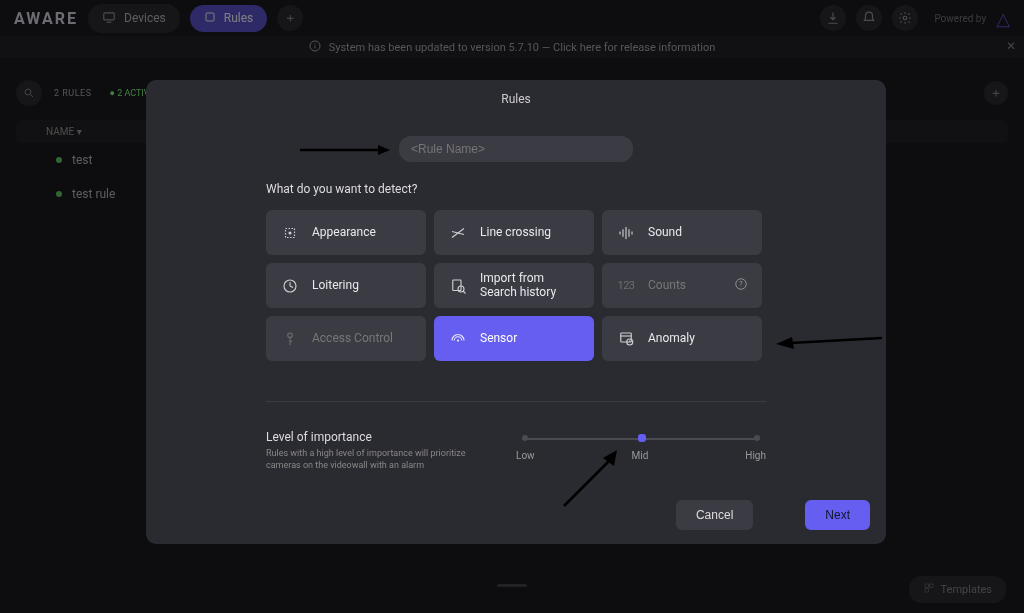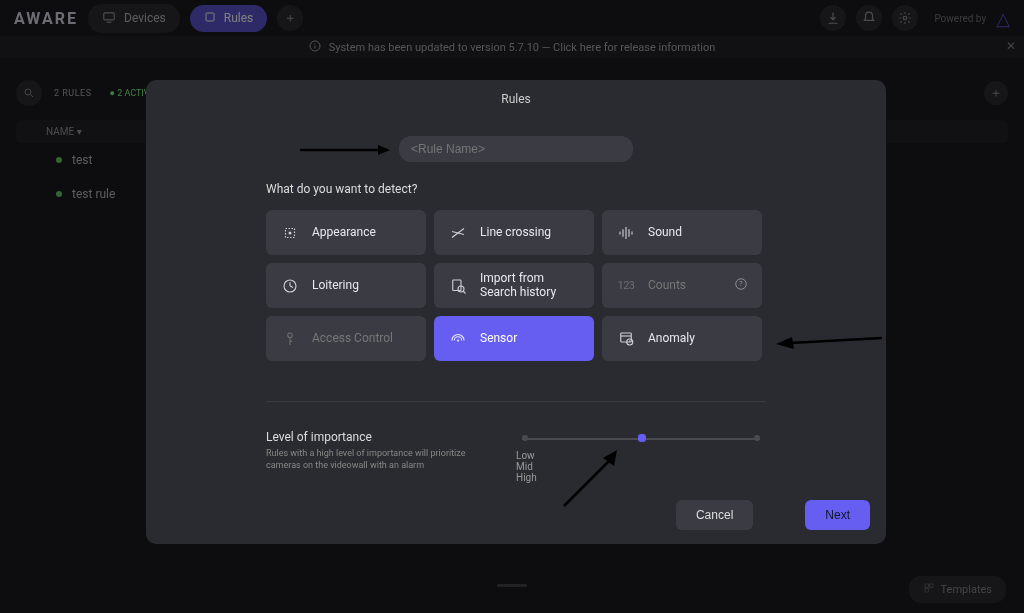--- a/index.html
+++ b/index.html
@@ -186,21 +186,21 @@
   }
   .slider-dot {
     position: absolute; top: -3px;
     width: 6px; height: 6px; border-radius: 3px; background: #4a4a52;
   }
   .slider-dot.d1 { left: 0%; }
   .slider-dot.d2 { left: 50%; margin-left: -3px; background: #665ef0; width: 8px; height: 8px; top: -4px; }
   .slider-dot.d3 { right: 0%; }
   .slider-labels {
     display: flex; justify-content: space-between;
-    font-size: 10px; color: #999; margin-top: 10px; flex-direction: column;
+    font-size: 10px; color: #999; margin-top: 10px;
   }
 
   .modal-footer {
     display: flex; justify-content: flex-end; gap: 10px;
     padding: 14px 16px;
   }
   .btn {
     padding: 8px 20px;
     border-radius: 6px; border: none;
     font-size: 12px;

